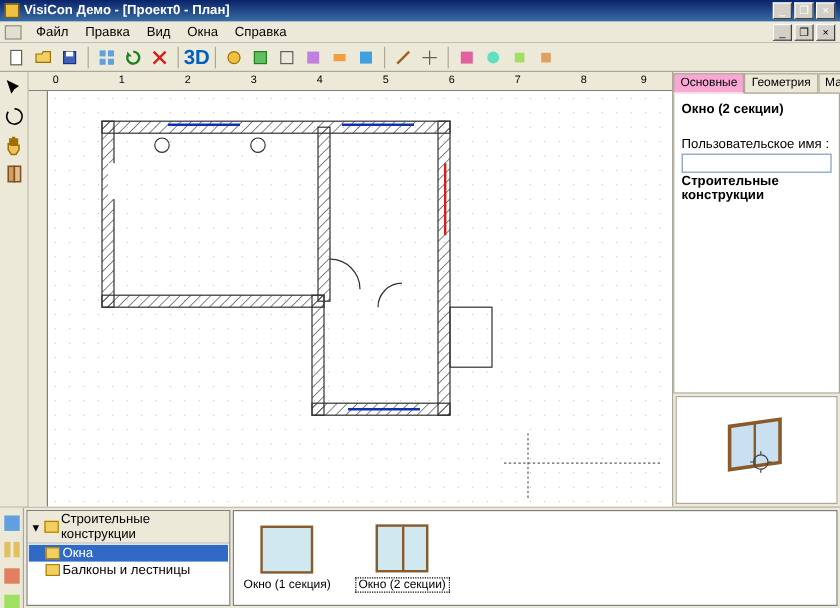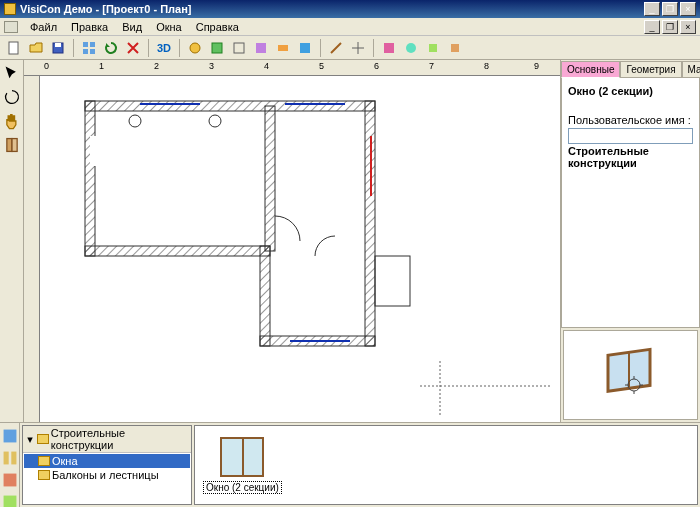--- a/index.html
+++ b/index.html
@@ -10,21 +10,21 @@
   .winbtns { display: flex; gap: 2px; }
   .winbtn { width: 16px; height: 14px; background: #d4d0c8; border: 1px solid #fff; border-right-color:#404040; border-bottom-color:#404040; font-size: 9px; text-align: center; line-height: 12px; }
   .menubar { height: 18px; background: #ece9d8; display: flex; align-items: center; padding: 0 4px; gap: 2px; border-bottom: 1px solid #c0c0c0;}
   .menubar .mdi { width: 14px; height: 12px; background:#e0e0d0;border:1px solid #909080; margin-right:4px}
   .menuitem { padding: 1px 6px; color: #000; }
   .menubar .right { margin-left:auto; display:flex; gap:2px}
   .toolbar { height: 24px; background: #ece9d8; display: flex; align-items: center; padding: 0 4px; gap: 2px; border-bottom: 1px solid #aca899;}
   .tbtn { width: 20px; height: 20px; display:flex;align-items:center;justify-content:center; border:1px solid transparent;}
   .tsep { width:1px; height:18px; background:#aca899; margin:0 3px;}
   .tbtn svg{width:14px;height:14px}
-  .t3d{font-weight:bold;color:#0060c0;font-size:11px}
+  .t3d{font-weight:bold;color:#0060c0;font-size:17px}
   .workarea { display:flex; height: 362px; }
   .lefttools { width: 24px; background:#ece9d8; border-right:1px solid #aca899; display:flex; flex-direction:column; align-items:center; padding-top:4px; gap:6px}
   .ltool{width:18px;height:18px;display:flex;align-items:center;justify-content:center}
   .canvaswrap { flex:1; background:#fff; position:relative; }
   .hruler{height:16px;background:#ece9d8;border-bottom:1px solid #808080;display:flex;align-items:flex-end;overflow:hidden;position:relative}
   .hruler .ticklbl{position:absolute;bottom:4px;font-size:9px;color:#000}
   .vruler{width:16px;background:#ece9d8;border-right:1px solid #808080;position:absolute;left:0;top:16px;bottom:0}
   .canvas{position:absolute;left:16px;top:16px;right:0;bottom:0;background:#fff;overflow:hidden}
   .grid{position:absolute;inset:0;
     background-image:radial-gradient(#b0b0b0 0.5px, transparent 0.5px);
@@ -332,20 +332,24 @@
           <span>Окна</span>
         </div>
       <div class="treeitm">
           <div class="fldr"></div>
           <span>Балконы и лестницы</span>
         </div>
 
     </div>
   </div>
   <div class="palette">
+    <div class="palitem">
+      <div class="thumb"></div>
+      <div class="cap">Окно (1 секция)</div>
+    </div>
     <div class="palitem sel">
       <div class="thumb">
           <div style="position:absolute;left:50%;top:0;bottom:0;width:2px;background:#8b5a2b"></div>
         </div>
       <div class="cap">Окно (2 секции)</div>
     </div>
   </div>
 </div>
 
 </body></html>

